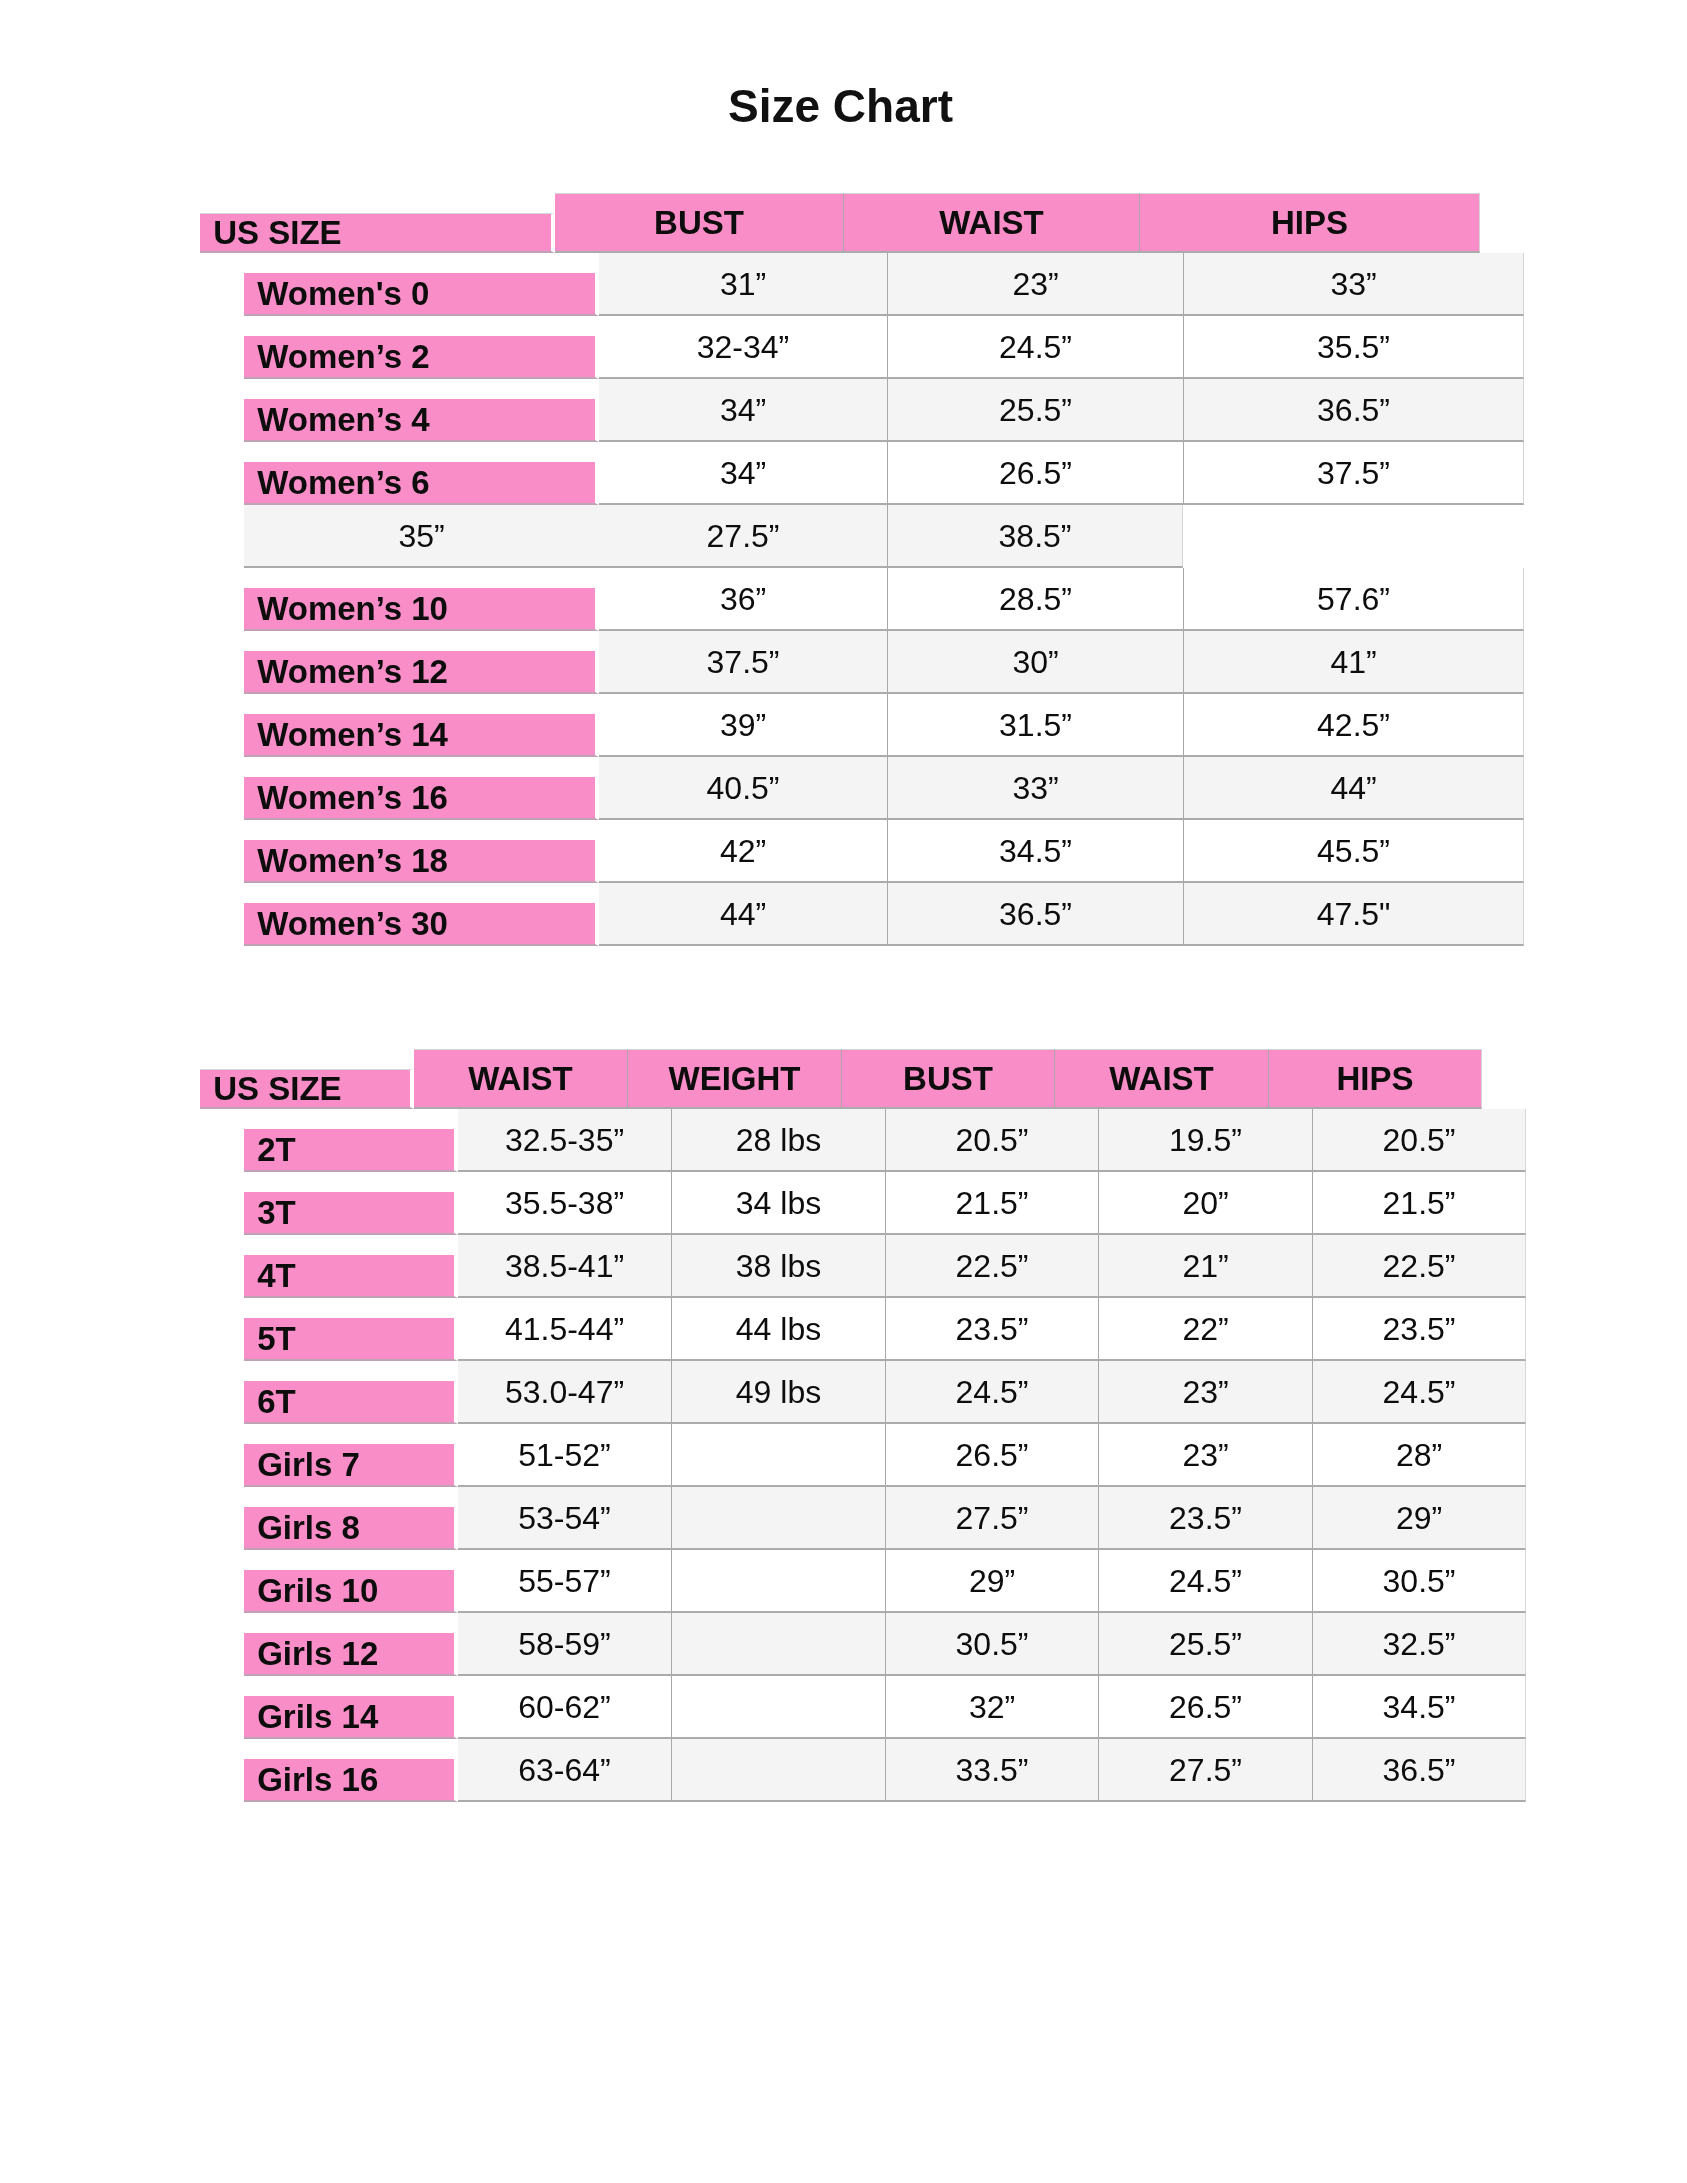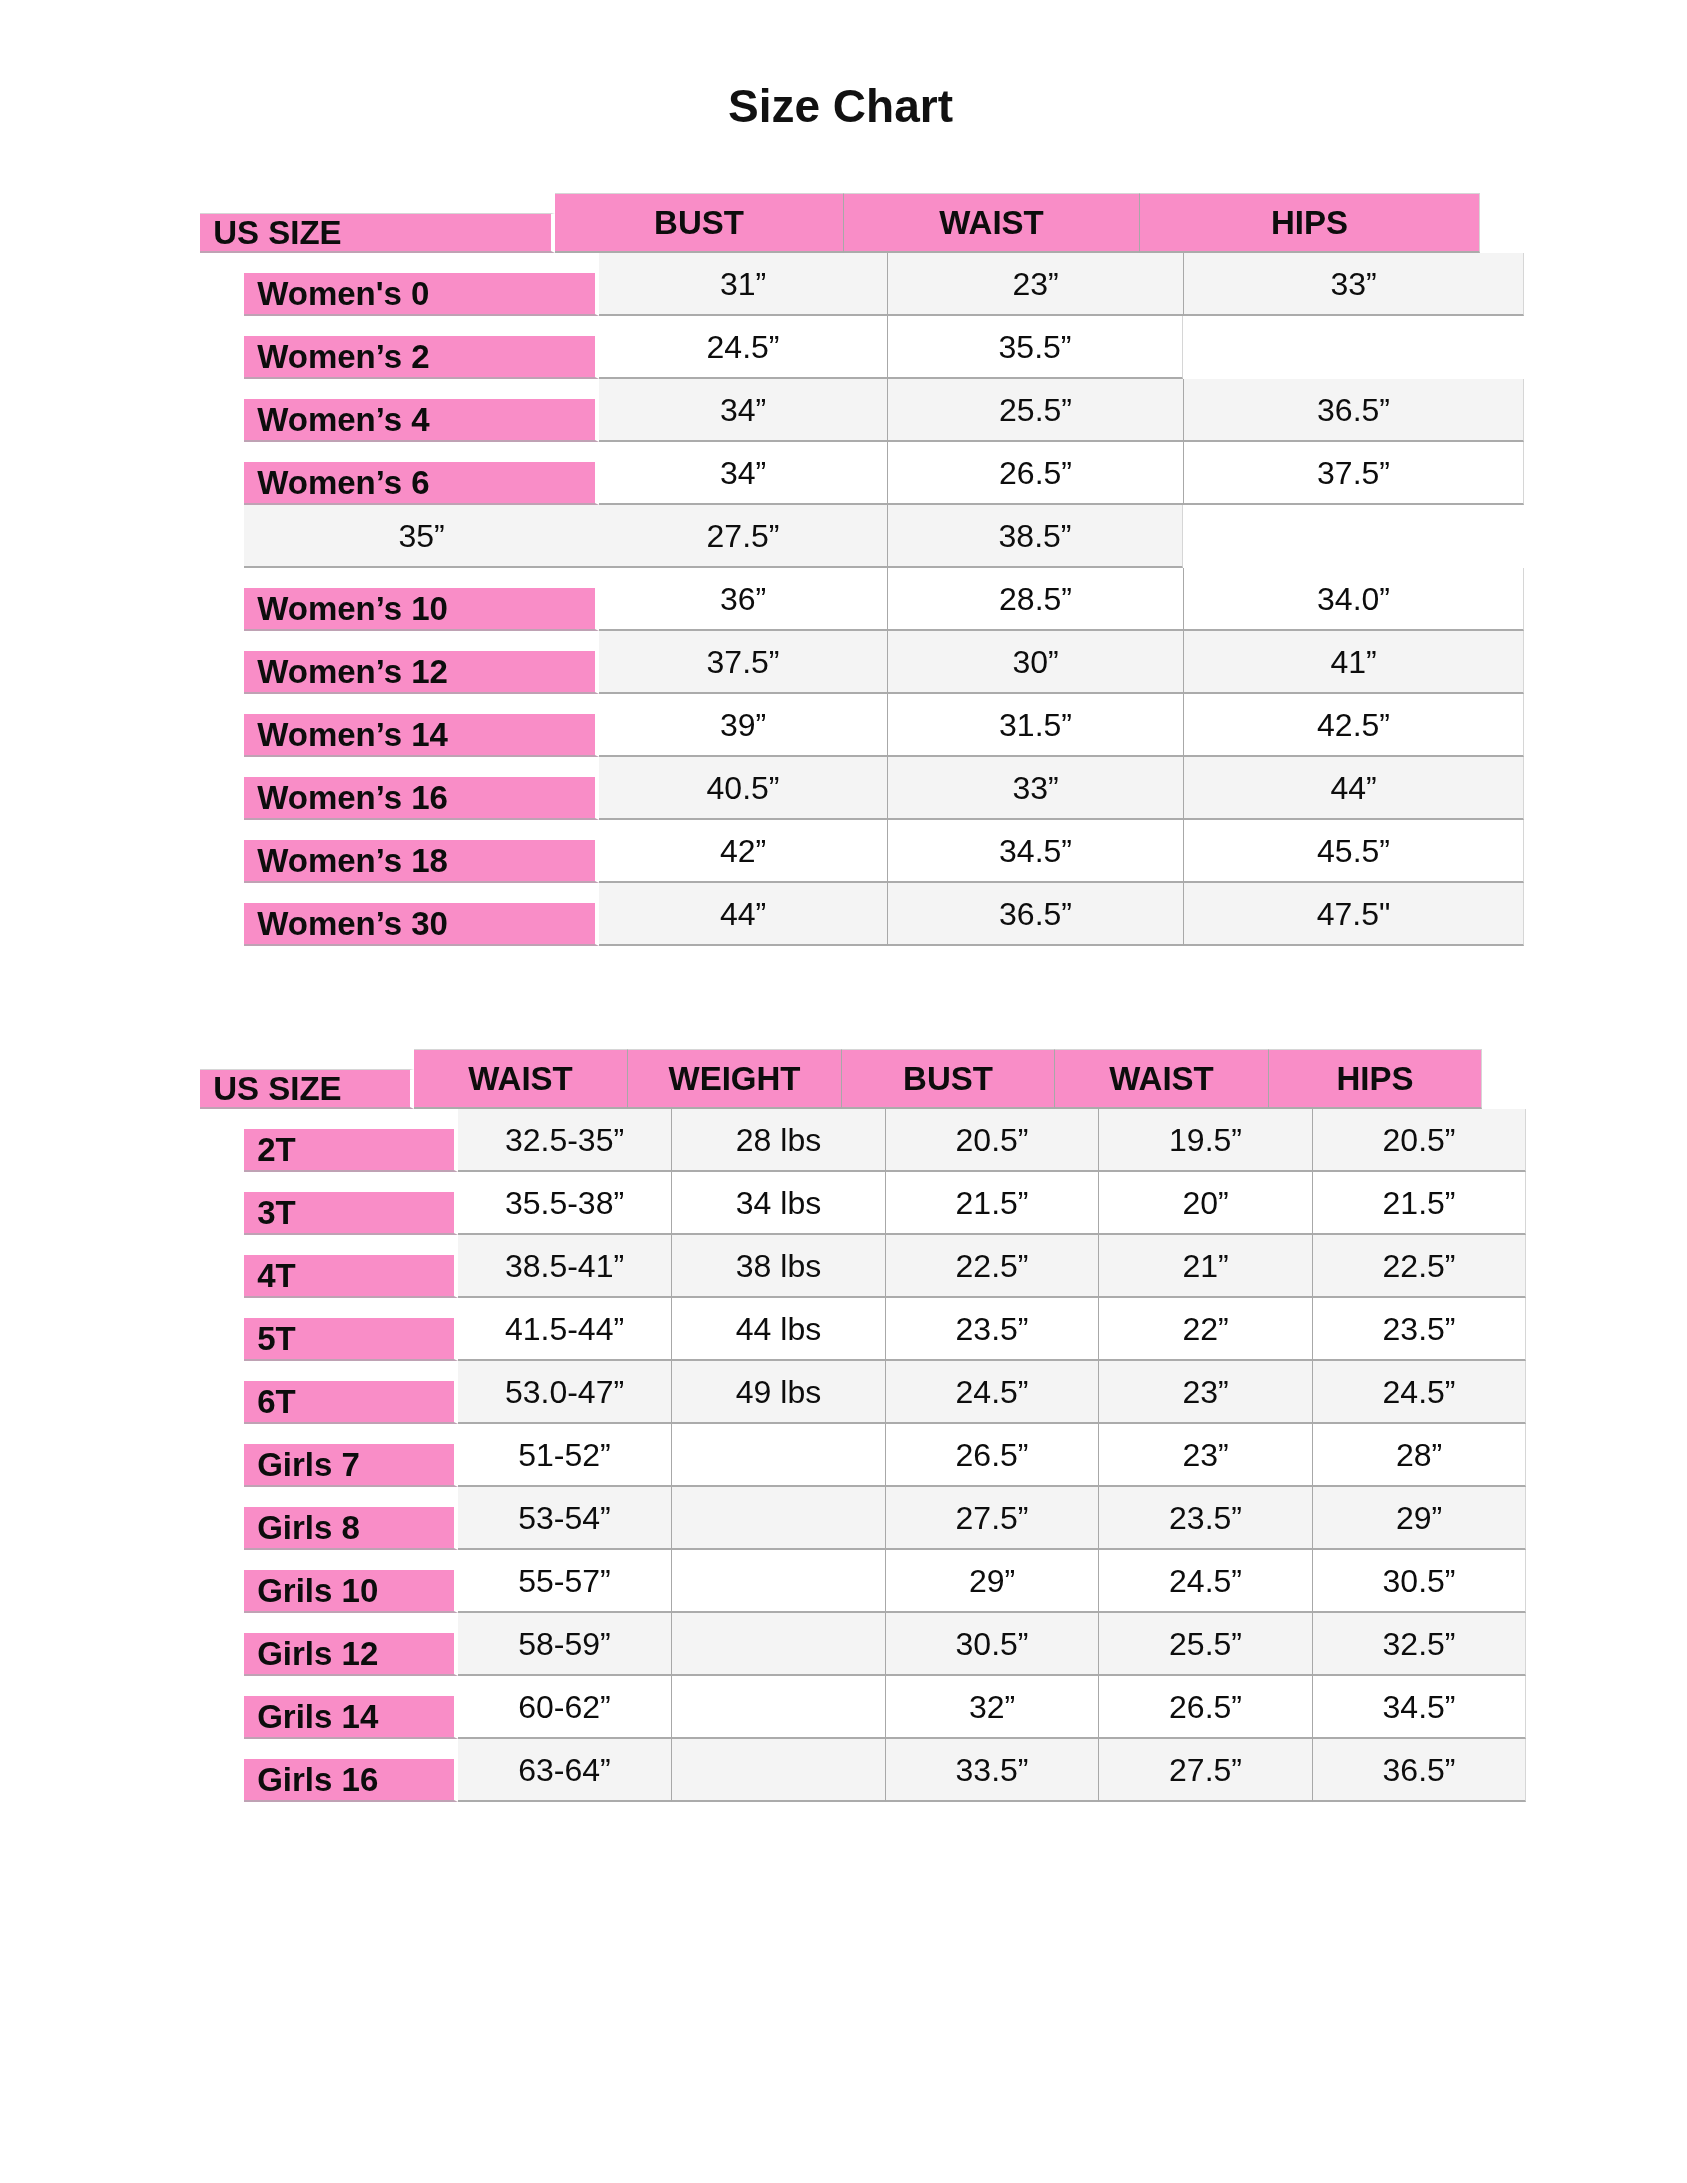--- a/index.html
+++ b/index.html
@@ -66,20 +66,21 @@
         <div class="cell">HIPS</div>
       </div>
       <div class="row body alt">
         <div class="cell label">Women's 0</div>
         <div class="cell data">31”</div>
         <div class="cell data">23”</div>
         <div class="cell data">33”</div>
       </div>
       <div class="row body">
         <div class="cell label">Women’s 2</div>
+        <div class="cell data">32-34”</div>
         <div class="cell data">24.5”</div>
         <div class="cell data">35.5”</div>
       </div>
       <div class="row body alt">
         <div class="cell label">Women’s 4</div>
         <div class="cell data">34”</div>
         <div class="cell data">25.5”</div>
         <div class="cell data">36.5”</div>
       </div>
       <div class="row body">
@@ -90,21 +91,21 @@
       </div>
       <div class="row body alt">
         <div class="cell data">35”</div>
         <div class="cell data">27.5”</div>
         <div class="cell data">38.5”</div>
       </div>
       <div class="row body">
         <div class="cell label">Women’s 10</div>
         <div class="cell data">36”</div>
         <div class="cell data">28.5”</div>
-        <div class="cell data">34.0”</div>
+        <div class="cell data">57.6”</div>
       </div>
       <div class="row body alt">
         <div class="cell label">Women’s 12</div>
         <div class="cell data">37.5”</div>
         <div class="cell data">30”</div>
         <div class="cell data">41”</div>
       </div>
       <div class="row body">
         <div class="cell label">Women’s 14</div>
         <div class="cell data">39”</div>

